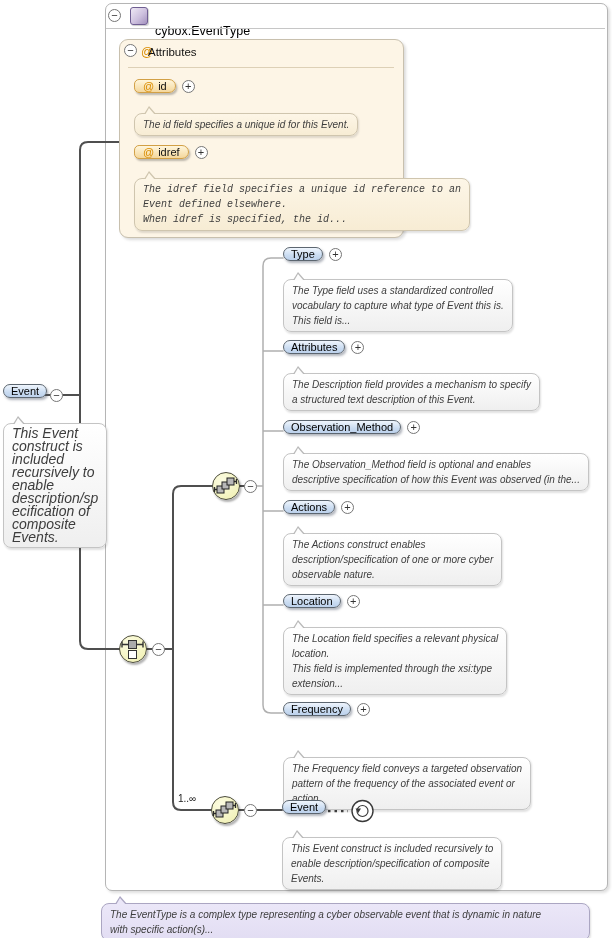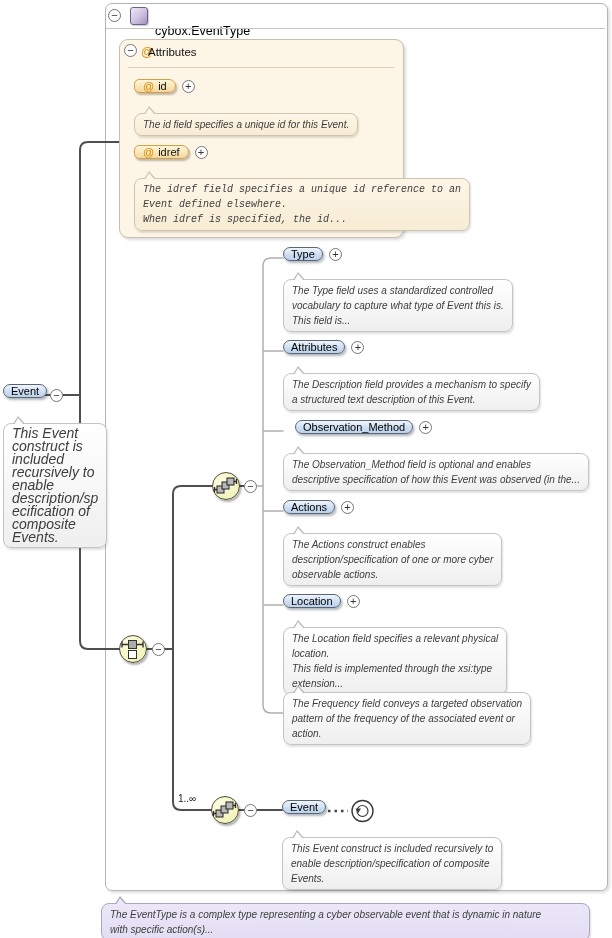--- a/index.html
+++ b/index.html
@@ -142,49 +142,49 @@
 vocabulary to capture what type of Event this is.
 This field is...</div>
 
   <div class="el-row" style="left:283px;top:340px;">
     <span class="el-bubble">Attributes</span>
     <span class="toggle inline">+</span>
   </div>
   <div class="desc" style="left:283px;top:373px;">The Description field provides a mechanism to specify
 a structured text description of this Event.</div>
 
-  <div class="el-row" style="left:295px;top:420px;justify-content:flex-end;">
+  <div class="el-row" style="left:283px;top:420px;justify-content:flex-end;">
     <span class="el-bubble">Observation_Method</span>
     <span class="toggle inline">+</span>
   </div>
   <div class="desc" style="left:283px;top:453px;">The Observation_Method field is optional and enables
 descriptive specification of how this Event was observed (in the...</div>
 
   <div class="el-row" style="left:283px;top:500px;">
     <span class="el-bubble">Actions</span>
     <span class="toggle inline">+</span>
   </div>
   <div class="desc" style="left:283px;top:533px;">The Actions construct enables
 description/specification of one or more cyber
-observable actions.</div>
+observable nature.</div>
 
   <div class="el-row" style="left:283px;top:594px;">
     <span class="el-bubble">Location</span>
     <span class="toggle inline">+</span>
   </div>
   <div class="desc" style="left:283px;top:627px;">The Location field specifies a relevant physical
 location.
 This field is implemented through the xsi:type
 extension...</div>
 
   <div class="el-row" style="left:283px;top:702px;">
     <span class="el-bubble">Frequency</span>
     <span class="toggle inline">+</span>
   </div>
-  <div class="desc" style="left:283px;top:692px;">The Frequency field conveys a targeted observation
+  <div class="desc" style="left:283px;top:757px;">The Frequency field conveys a targeted observation
 pattern of the frequency of the associated event or
 action.</div>
 
   <div class="cardinality">1..∞</div>
   <div class="comp" style="left:211px;top:796px;">
     <svg width="25" height="25" viewBox="0 0 25 25">
       <path d="M1.5 16.5 H5 M1.5 14 V19 M20 8.5 H23.5 M23.5 6 V11" stroke="#2a2a2a" stroke-width="1.3" fill="none"></path>
       <path d="M5 16.5 L21 8.5" stroke="#2a2a2a" stroke-width="1.2"></path>
       <rect x="4" y="13" width="7" height="7" fill="#b8b8b8" stroke="#222"></rect>
       <rect x="9" y="9" width="7" height="7" fill="#b8b8b8" stroke="#222"></rect>

